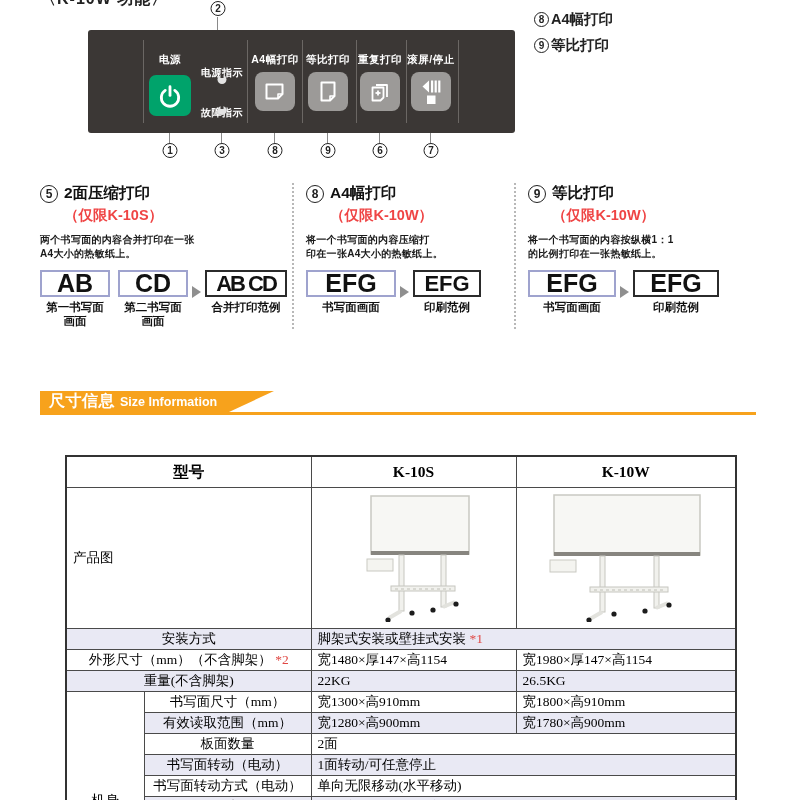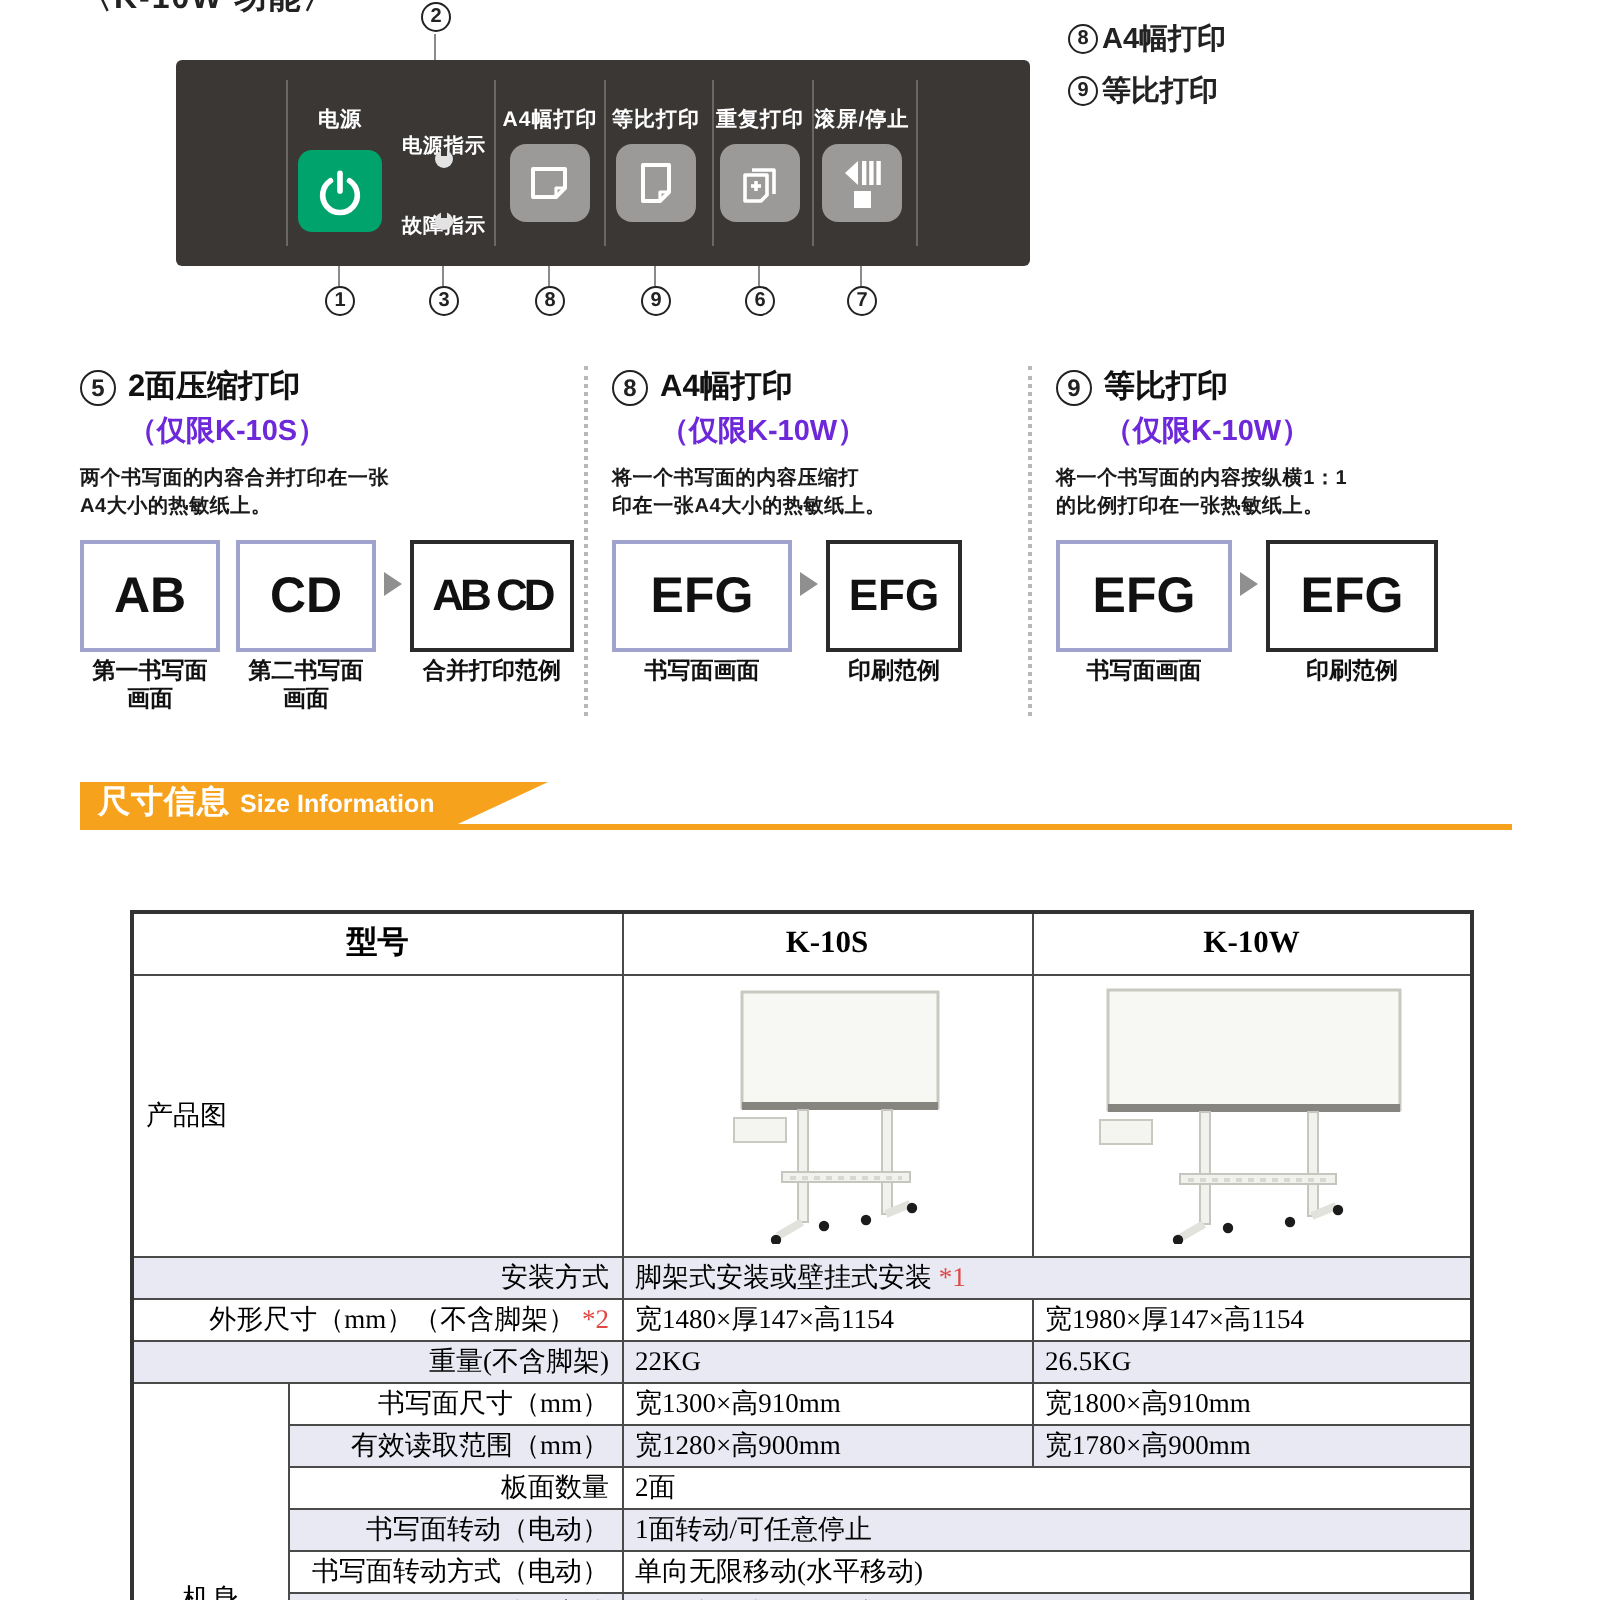--- a/index.html
+++ b/index.html
@@ -54,26 +54,26 @@
   .stem{position:absolute;width:1px;background:#8a8a8a;}
   .co{position:absolute;transform:translateX(-50%);}
   
   .legend{position:absolute;left:534px;top:10px;}
   .legend-row{display:flex;align-items:center;gap:2px;margin-bottom:7px;font-size:14.5px;font-weight:bold;color:#222;}
   
   .features{position:absolute;left:40px;top:183px;width:722px;display:flex;}
   .fcol{box-sizing:border-box;}
   .fcol+.fcol{border-left:2px dotted #b8b8b8;}
   .f-title-row{display:flex;align-items:center;gap:6px;font-size:15.5px;font-weight:bold;color:#111;}
-  .f-limit{font-size:14.5px;font-weight:bold;margin:2px 0 8px 24px;color:#6d28d9;}
+  .f-limit{font-size:14.5px;font-weight:bold;margin:2px 0 8px 24px;color:#ef4444;}
   .f-desc{font-size:10px;font-weight:bold;line-height:1.35;color:#1a1a1a;white-space:pre-line;letter-spacing:.3px;}
   .f-figs{display:flex;align-items:flex-start;margin-top:10px;}
   .fig{display:flex;flex-direction:column;align-items:center;}
   .fbox{
-    height:56px;border:2px solid #9fa3ce;background:#fff;box-sizing:border-box;
+    height:27px;border:2px solid #9fa3ce;background:#fff;box-sizing:border-box;
     display:flex;align-items:center;justify-content:center;
     font-size:25px;font-weight:bold;color:#111;font-family:"Liberation Sans",sans-serif;
   }
   .fbox.result{border-color:#2b2b2b;}
   .fbox.cond{font-size:22px;transform-origin:center;}
   .fcap{font-size:11.5px;font-weight:bold;margin-top:4px;text-align:center;white-space:pre-line;line-height:1.2;color:#111;}
   .arrow{
     width:0;height:0;border-left:9px solid #8f8f8f;border-top:6px solid transparent;
     border-bottom:6px solid transparent;margin:16px 4px 0 4px;flex:0 0 auto;
   }
@@ -90,21 +90,21 @@
   .spec{position:absolute;left:65px;top:455px;}
   table{border-collapse:collapse;table-layout:fixed;background:#fff;}
   td{
     border:1px solid #4a4a4a;font-family:"Liberation Serif","DejaVu Serif",serif;
     font-size:13.5px;color:#000;padding:0 6px;height:20px;line-height:1.15;
     overflow:hidden;white-space:nowrap;margin-top:40px;
   }
   table{border:2px solid #333;}
   td.hdr{font-size:15.5px;font-weight:bold;text-align:center;height:30px;}
   td.lav{background:#e9e9f4;}
-  td.left{text-align:right;}
+  td.left{text-align:center;}
   td.ctr{text-align:left;}
   td.product-cell{height:140px;text-align:center;vertical-align:middle;padding:0;}
   td.group{
     text-align:center;vertical-align:bottom;padding-bottom:8px;font-size:14px;
   }
   .red{color:#e04844;}
 </style>
 </head>
 <body>
 

